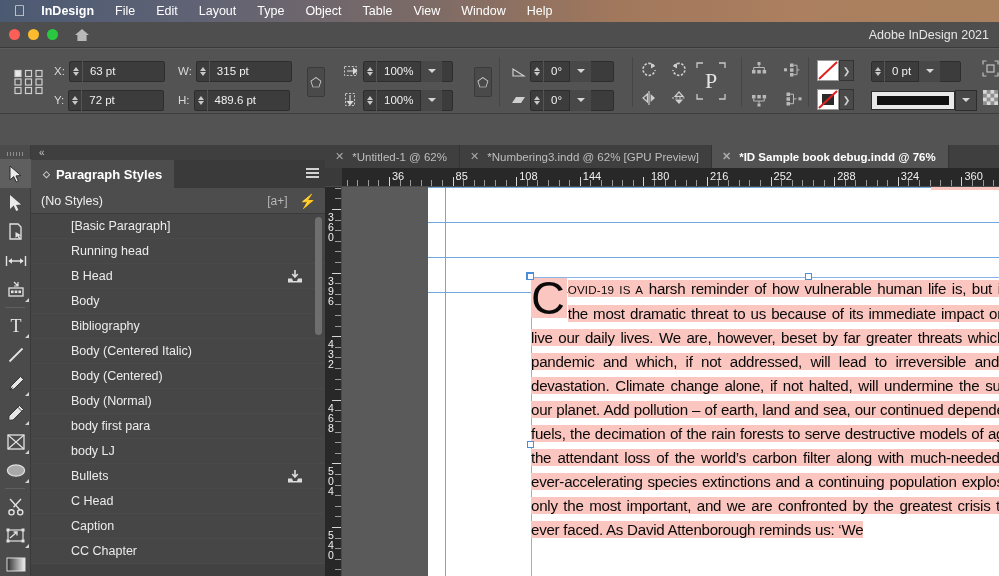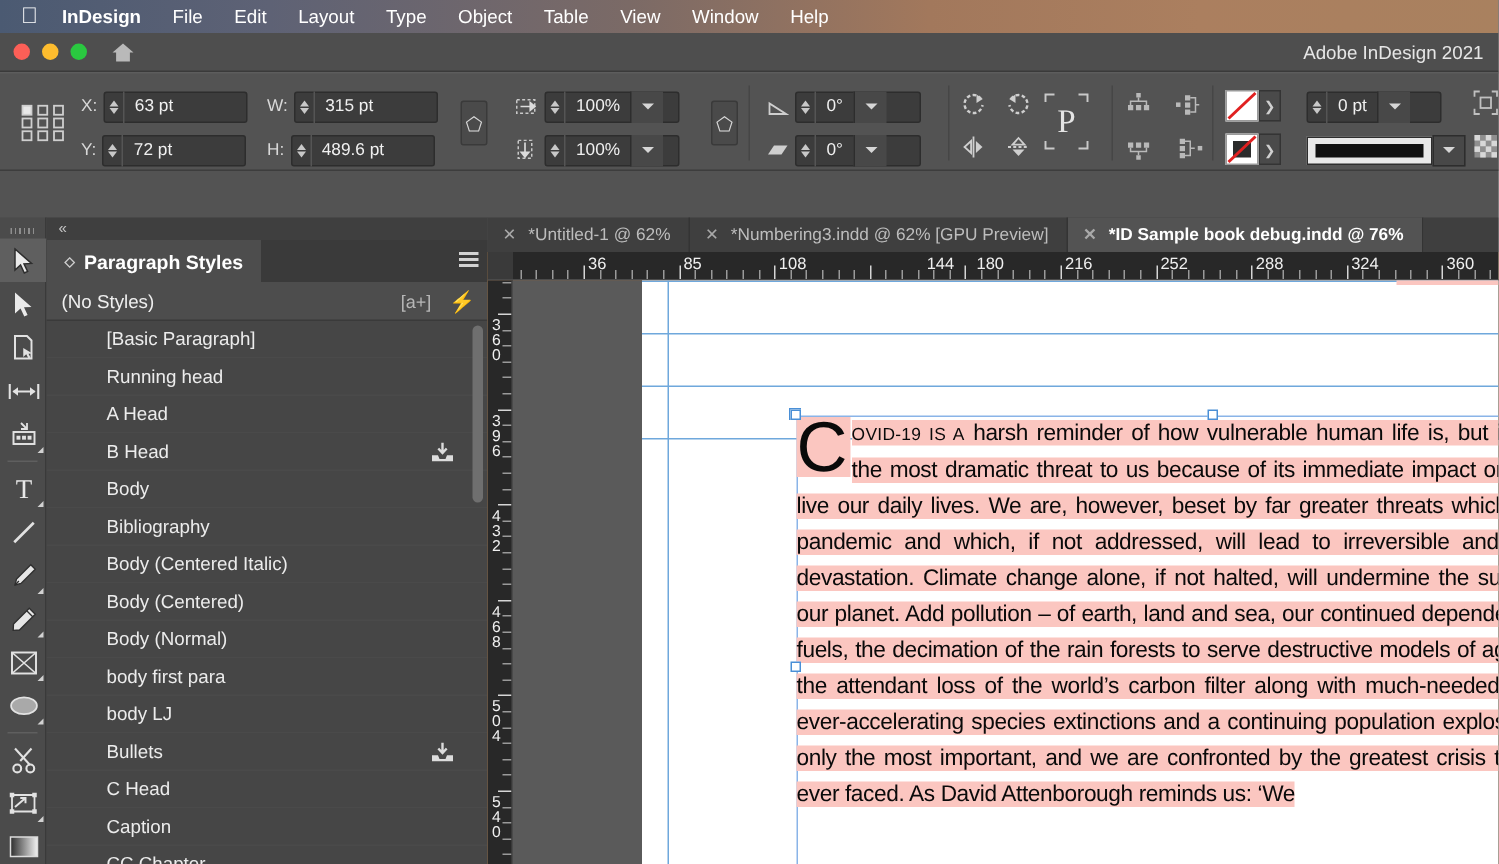--- a/index.html
+++ b/index.html
@@ -740,23 +740,20 @@
         <span class="bolt-ico">⚡</span>
       </span>
     </div>
 
     <div id="stylelist">
       <div class="style-row">
           <span>[Basic Paragraph]</span>
         </div>
         <div class="style-row">
           <span>Running head</span>
-        </div>
-        <div class="style-row">
-          <span>A Head</span>
         </div>
         <div class="style-row">
           <span>B Head</span>
           <span class="disk">
             <svg width="16" height="13" viewBox="0 0 16 13">
               <path d="M8 0 V6 M5.2 4 L8 7 L10.8 4" stroke="#dcdcdc" stroke-width="1.6" fill="none"></path>
               <path d="M1 8.5 H5 L6 11 H10 L11 8.5 H15 V12.5 H1 Z" fill="#dcdcdc"></path>
             </svg>
           </span>
         </div>
@@ -865,21 +862,21 @@
         <div class="hr-tick" style="left: 604.6px;"></div>
         <div class="hr-tick" style="left: 615.2px;"></div>
         <div class="hr-tick" style="left: 625.8px;"></div>
         <div class="hr-tick major" style="left: 636.4px;"></div>
         <div class="hr-tick" style="left: 647px;"></div>
         <div class="hr-tick" style="left: 657.6px;"></div>
         <div class="hr-tick" style="left: 668.2px;"></div>
         <div class="hr-num" style="left: 67px;">36</div>
         <div class="hr-num" style="left: 130.6px;">85</div>
         <div class="hr-num" style="left: 194.2px;">108</div>
-        <div class="hr-num" style="left: 257.8px; margin-left: 35px;">144</div>
+        <div class="hr-num" style="left: 257.8px;">144</div>
         <div class="hr-num" style="left: 326px;">180</div>
         <div class="hr-num" style="left: 385px;">216</div>
         <div class="hr-num" style="left: 448.6px;">252</div>
         <div class="hr-num" style="left: 512.2px;">288</div>
         <div class="hr-num" style="left: 575.8px;">324</div>
         <div class="hr-num" style="left: 639.4px;">360</div>
       </div>
 
     <div id="vruler">
         <div class="vr-tick" style="top: 0.8px;"></div>

